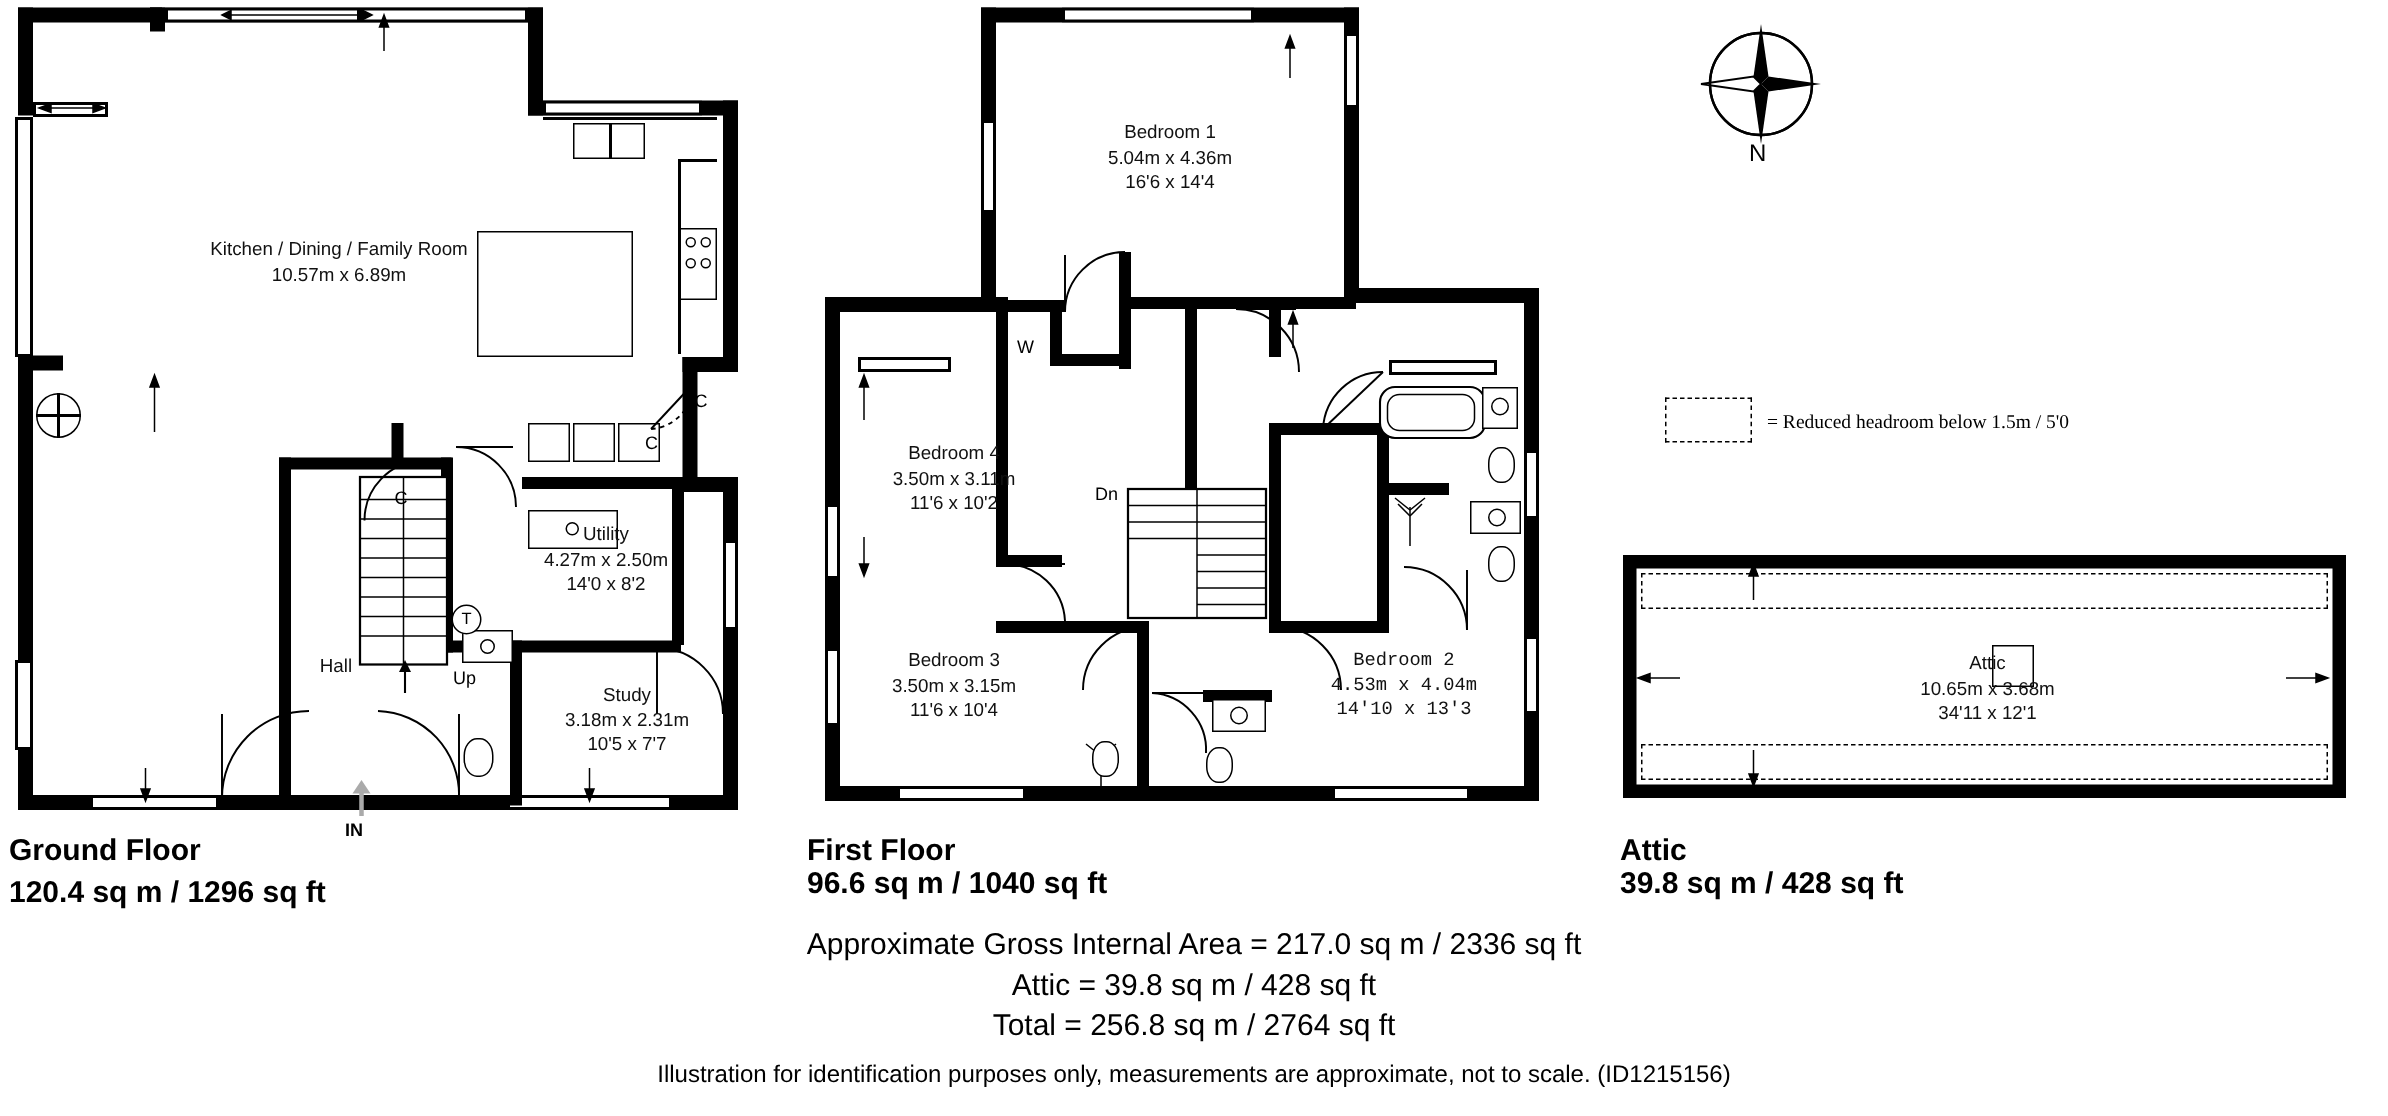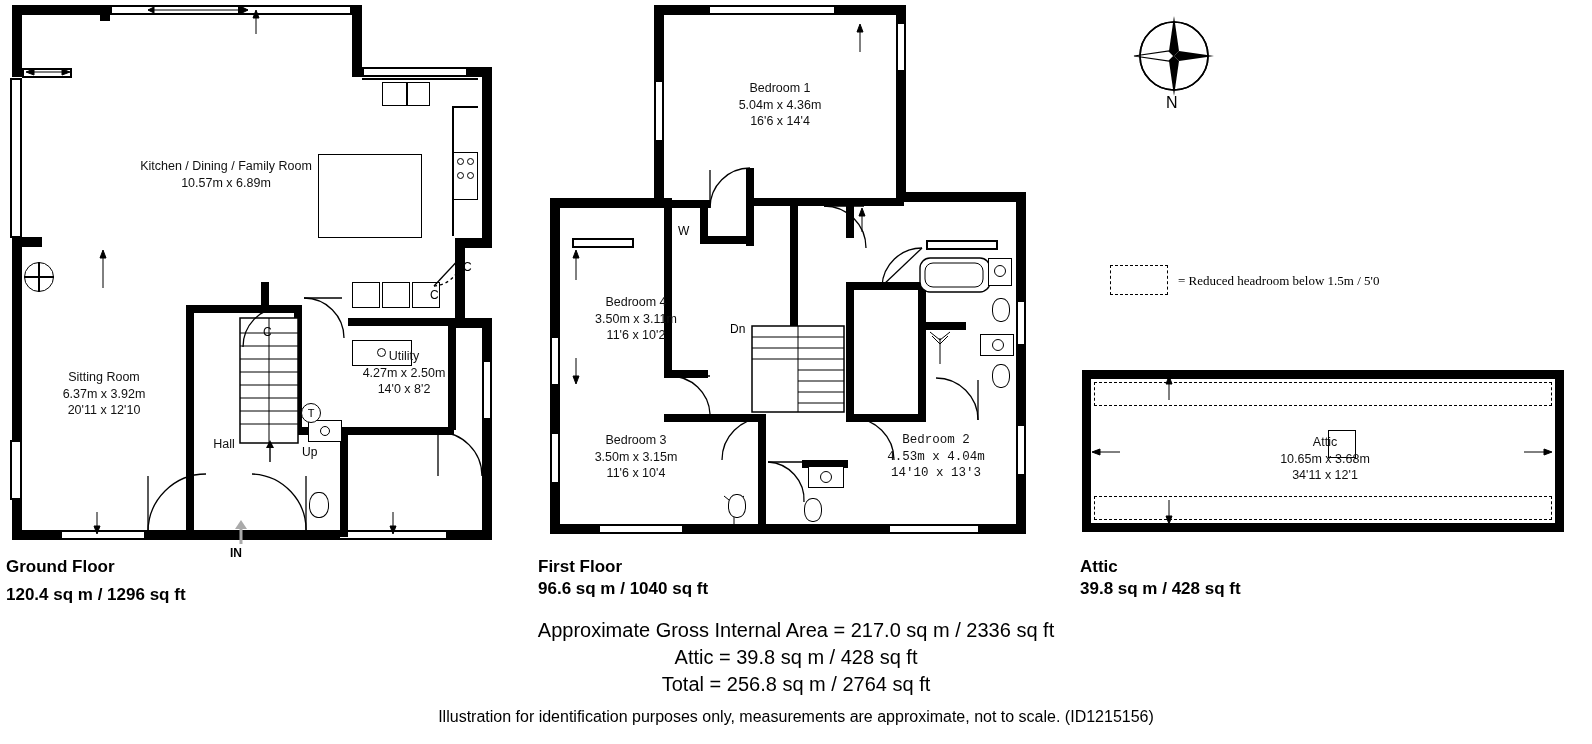--- a/index.html
+++ b/index.html
@@ -45,21 +45,21 @@
     color: #111;
   }
   .small-label {
     position: absolute;
     font-size: 12px;
     line-height: 14px;
     white-space: nowrap;
   }
   .floor-title {
     position: absolute;
-    font-size: 17px;
+    font-size: 20px;
     font-weight: bold;
     line-height: 22px;
     white-space: nowrap;
   }
   .footer-line {
     position: absolute;
     width: 100%;
     text-align: center;
     font-size: 20px;
     line-height: 27px;
@@ -248,29 +248,29 @@
         <polygon points="97,534 94,526 100,526" fill="#000"></polygon>
         <line x1="393" y1="512" x2="393" y2="528"></line>
         <polygon points="393,534 390,526 396,526" fill="#000"></polygon>
       </g>
     </svg>
 
     <div class="room-label" style="left:60px;top:158px;width:332px;">
       <div>Kitchen / Dining / Family Room</div>
       <div>10.57m x 6.89m</div>
     </div>
-    <div class="room-label" style="left:18px;top:369px;width:172px;">
-      <div>Sitting Room</div>
-      <div>6.37m x 3.92m</div>
-      <div>20'11 x 12'10</div>
-    </div>
     <div class="room-label" style="left:330px;top:348px;width:148px;">
       <div>Utility</div>
       <div>4.27m x 2.50m</div>
       <div>14'0 x 8'2</div>
+    </div>
+    <div class="room-label" style="left:352px;top:455px;width:132px;">
+      <div>Study</div>
+      <div>3.18m x 2.31m</div>
+      <div>10'5 x 7'7</div>
     </div>
     <div class="room-label" style="left:194px;top:436px;width:60px;">Hall</div>
   </div>
 
   <div class="abs" style="left:540px;top:0;width:510px;height:560px;">
 
     <div class="wall" style="left:114px;top:5px;width:252px;height:10px;"></div>
     <div class="wall" style="left:114px;top:5px;width:10px;height:196px;"></div>
     <div class="wall" style="left:356px;top:5px;width:10px;height:196px;"></div>
     <div class="wall" style="left:356px;top:192px;width:130px;height:10px;"></div>

